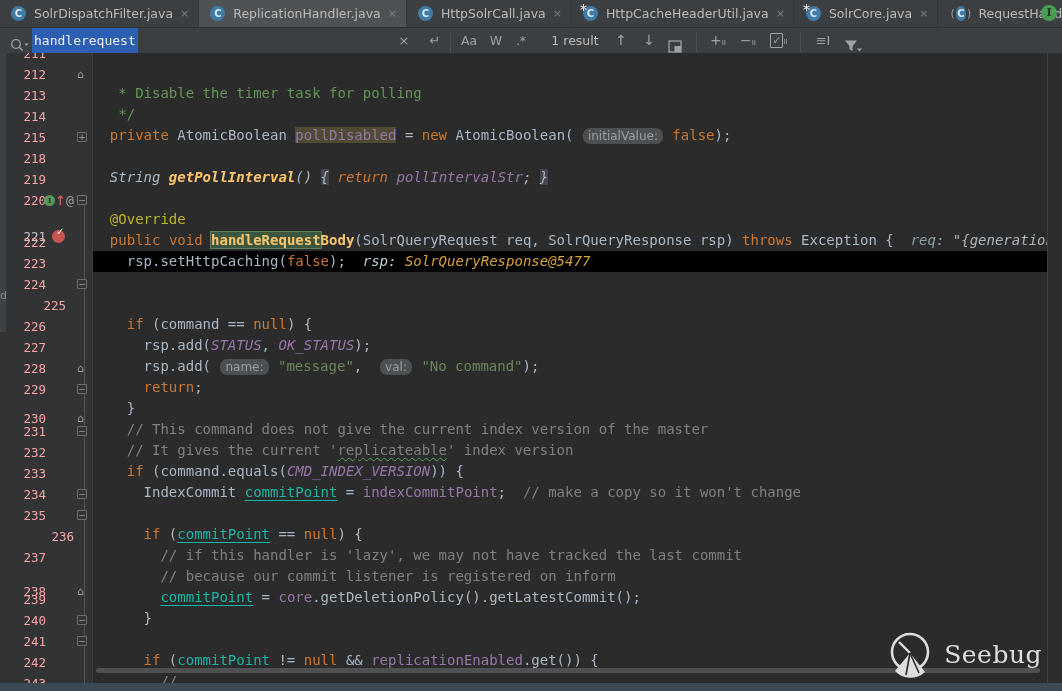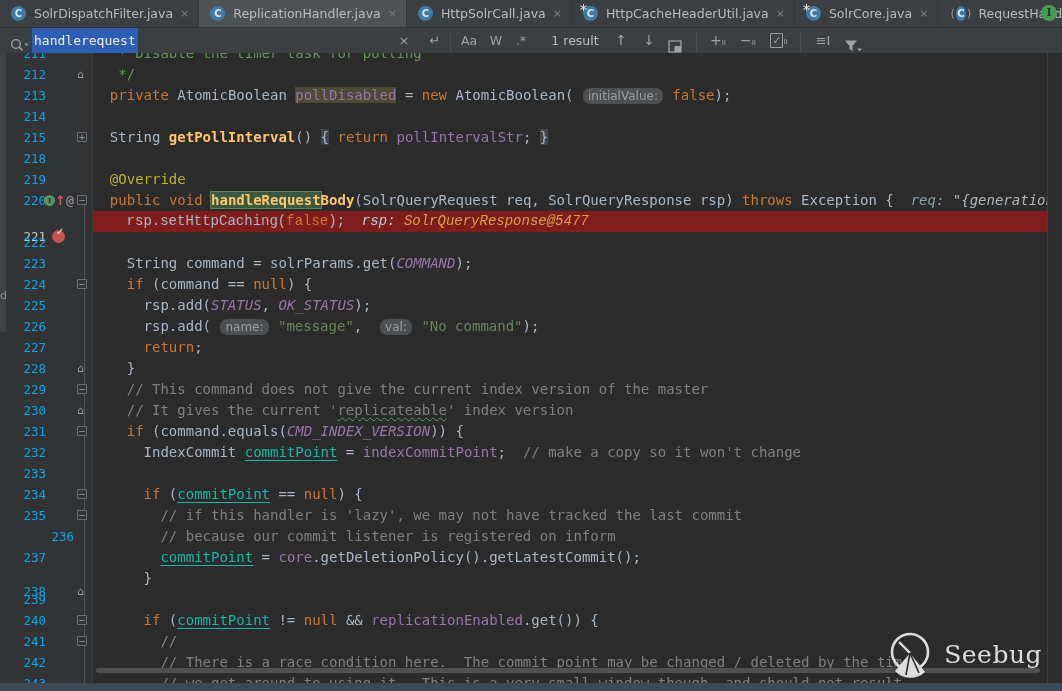--- a/index.html
+++ b/index.html
@@ -32,23 +32,23 @@
   #mag-icon{left:10px;top:5px;}
   .arr{font-size:14px;}
 
   
   #editor{position:absolute;left:0;top:53px;width:1062px;height:630px;background:#2b2b2b;overflow:hidden;}
   #gutter{position:absolute;left:0;top:0;width:92px;height:100%;background:#313335;
           border-right:1px solid #3a3c3e;overflow:hidden;}
   #foldline{position:absolute;left:84px;width:1px;background:#515456;}
   #codearea{position:absolute;left:93px;top:0;right:14px;height:100%;overflow:hidden;}
   .grow,.crow{position:absolute;left:0;right:0;height:21px;}
-  .crow{font:14px/21px "DejaVu Sans Mono",monospace;white-space:pre;}
-  .crow.exec{background:#7f1d1d;font-family:Liberation Mono, monospace;}
-  .gnum{position:absolute;left:0;width:46px;text-align:right;color:#0ea5e9;
+  .crow{font:14px/21px "DejaVu Sans Mono",monospace;white-space:pre;margin-top:40px;}
+  .crow.exec{background:#000000;}
+  .gnum{position:absolute;left:0;width:46px;text-align:right;color:#fca5a5;
         font:12.5px/21px "DejaVu Sans Mono",monospace;}
   .gnum.exec{color:#c7c7c7;}
   .fold{position:absolute;left:77px;top:5px;width:10px;height:10px;color:#9fa2a5;}
   .fold .box{width:8px;height:8px;border:1px solid #6c6f71;border-radius:1px;background:#313335;
              font:9px/8px "DejaVu Sans",sans-serif;text-align:center;color:#9fa2a5;}
   .fold.end{font:11px/11px "DejaVu Sans",sans-serif;}
   .bp{position:absolute;left:52px;top:4px;width:13px;height:13px;border-radius:50%;background:#C75450;}
   .bp .chk{position:absolute;left:4px;top:-4px;color:#f2f2f2;font-size:10px;font-weight:bold;}
   .ovr-circle{position:absolute;left:44px;top:5px;width:11px;height:11px;border-radius:50%;background:#57965C;
               color:#27422b;font:bold 8px/11px "DejaVu Serif",serif;text-align:center;}
@@ -223,40 +223,40 @@
         </div>
         <div class="grow" style="top: 200px;">
           <div class="gnum">223</div>
         </div>
         <div class="grow" style="top: 221px;">
           <div class="gnum">224</div>
           <div class="fold">
             <div class="box">−</div>
           </div>
         </div>
-        <div class="grow" style="top: 242px;">
+        <div class="grow" style="top: 242px; margin-left: 20px;">
           <div class="gnum">225</div>
         </div>
         <div class="grow" style="top: 263px;">
           <div class="gnum">226</div>
         </div>
         <div class="grow" style="top: 284px;">
           <div class="gnum">227</div>
         </div>
         <div class="grow" style="top: 305px;">
           <div class="gnum">228</div>
           <div class="fold end">⌂</div>
         </div>
         <div class="grow" style="top: 326px;">
           <div class="gnum">229</div>
           <div class="fold">
             <div class="box">−</div>
           </div>
         </div>
-        <div class="grow" style="top: 347px;">
+        <div class="grow" style="top: 355px;">
           <div class="gnum">230</div>
           <div class="fold end">⌂</div>
         </div>
         <div class="grow" style="top: 368px;">
           <div class="gnum">231</div>
           <div class="fold">
             <div class="box">−</div>
           </div>
         </div>
         <div class="grow" style="top: 389px;">
@@ -308,26 +308,25 @@
         </div>
         <div class="grow" style="top: 620px;">
           <div class="gnum">243</div>
         </div>
       </div>
     <div id="codearea">
         <div class="crow" style="top: -10px;"><span class="tk-d">   * Disable the timer task for polling</span></div>
         <div class="crow" style="top: 11px;"><span class="tk-d">   */</span></div>
         <div class="crow" style="top: 32px;"><span class="tk-t">  </span><span class="tk-k">private</span><span class="tk-t"> AtomicBoolean </span><span class="tk-hlO">pollDisabled</span><span class="tk-t"> = </span><span class="tk-k">new</span><span class="tk-t"> AtomicBoolean( </span><span class="tk-h">initialValue:</span><span class="tk-t"> </span><span class="tk-k">false</span><span class="tk-t">);</span></div>
         <div class="crow" style="top: 53px;"></div>
-        <div class="crow" style="top: 74px;"><span class="tk-t">  String </span><span class="tk-m">getPollInterval</span><span class="tk-t">() </span><span class="tk-fb">{</span><span class="tk-t"> </span><span class="tk-k">return</span><span class="tk-t"> </span><span class="tk-f">pollIntervalStr</span><span class="tk-t">; </span><span class="tk-fb">}</span></div>
+        <div class="crow" style="top: 74px; font-style: italic;"><span class="tk-t">  String </span><span class="tk-m">getPollInterval</span><span class="tk-t">() </span><span class="tk-fb">{</span><span class="tk-t"> </span><span class="tk-k">return</span><span class="tk-t"> </span><span class="tk-f">pollIntervalStr</span><span class="tk-t">; </span><span class="tk-fb">}</span></div>
         <div class="crow" style="top: 95px;"></div>
         <div class="crow" style="top: 116px;"><span class="tk-t">  </span><span class="tk-a">@Override</span></div>
         <div class="crow" style="top: 137px;"><span class="tk-t">  </span><span class="tk-k">public</span><span class="tk-t"> </span><span class="tk-k">void</span><span class="tk-t"> </span><span class="tk-mh">handleRequest</span><span class="tk-m">Body</span><span class="tk-t">(SolrQueryRequest req, SolrQueryResponse rsp) </span><span class="tk-k">throws</span><span class="tk-t"> Exception { </span><span class="tk-dl"> req: </span><span class="tk-dg">"{generation=1&amp;file</span></div>
         <div class="crow exec" style="top: 158px;"><span class="tk-t">    rsp.setHttpCaching(</span><span class="tk-k">false</span><span class="tk-t">);</span><span class="tk-dl">  rsp: </span><span class="tk-dv">SolrQueryResponse@5477</span></div>
-        <div class="crow" style="top: 200px;"><span class="tk-t">    String command = solrParams.get(</span><span class="tk-p">COMMAND</span><span class="tk-t">);</span></div>
         <div class="crow" style="top: 221px;"><span class="tk-t">    </span><span class="tk-k">if</span><span class="tk-t"> (command == </span><span class="tk-k">null</span><span class="tk-t">) {</span></div>
         <div class="crow" style="top: 242px;"><span class="tk-t">      rsp.add(</span><span class="tk-p">STATUS</span><span class="tk-t">, </span><span class="tk-p">OK_STATUS</span><span class="tk-t">);</span></div>
         <div class="crow" style="top: 263px;"><span class="tk-t">      rsp.add( </span><span class="tk-h">name:</span><span class="tk-t"> </span><span class="tk-s">"message"</span><span class="tk-t">,  </span><span class="tk-h">val:</span><span class="tk-t"> </span><span class="tk-s">"No command"</span><span class="tk-t">);</span></div>
         <div class="crow" style="top: 284px;"><span class="tk-t">      </span><span class="tk-k">return</span><span class="tk-t">;</span></div>
         <div class="crow" style="top: 305px;"><span class="tk-t">    }</span></div>
         <div class="crow" style="top: 326px;"><span class="tk-t">    </span><span class="tk-c">// This command does not give the current index version of the master</span></div>
         <div class="crow" style="top: 347px;"><span class="tk-t">    </span><span class="tk-c">// It gives the current '</span><span class="tk-ct">replicateable</span><span class="tk-c">' index version</span></div>
         <div class="crow" style="top: 368px;"><span class="tk-t">    </span><span class="tk-k">if</span><span class="tk-t"> (command.equals(</span><span class="tk-p">CMD_INDEX_VERSION</span><span class="tk-t">)) {</span></div>
         <div class="crow" style="top: 389px;"><span class="tk-t">      IndexCommit </span><span class="tk-u">commitPoint</span><span class="tk-t"> = </span><span class="tk-f">indexCommitPoint</span><span class="tk-t">;  </span><span class="tk-c">// make a copy so it won't change</span></div>
         <div class="crow" style="top: 410px;"></div>

